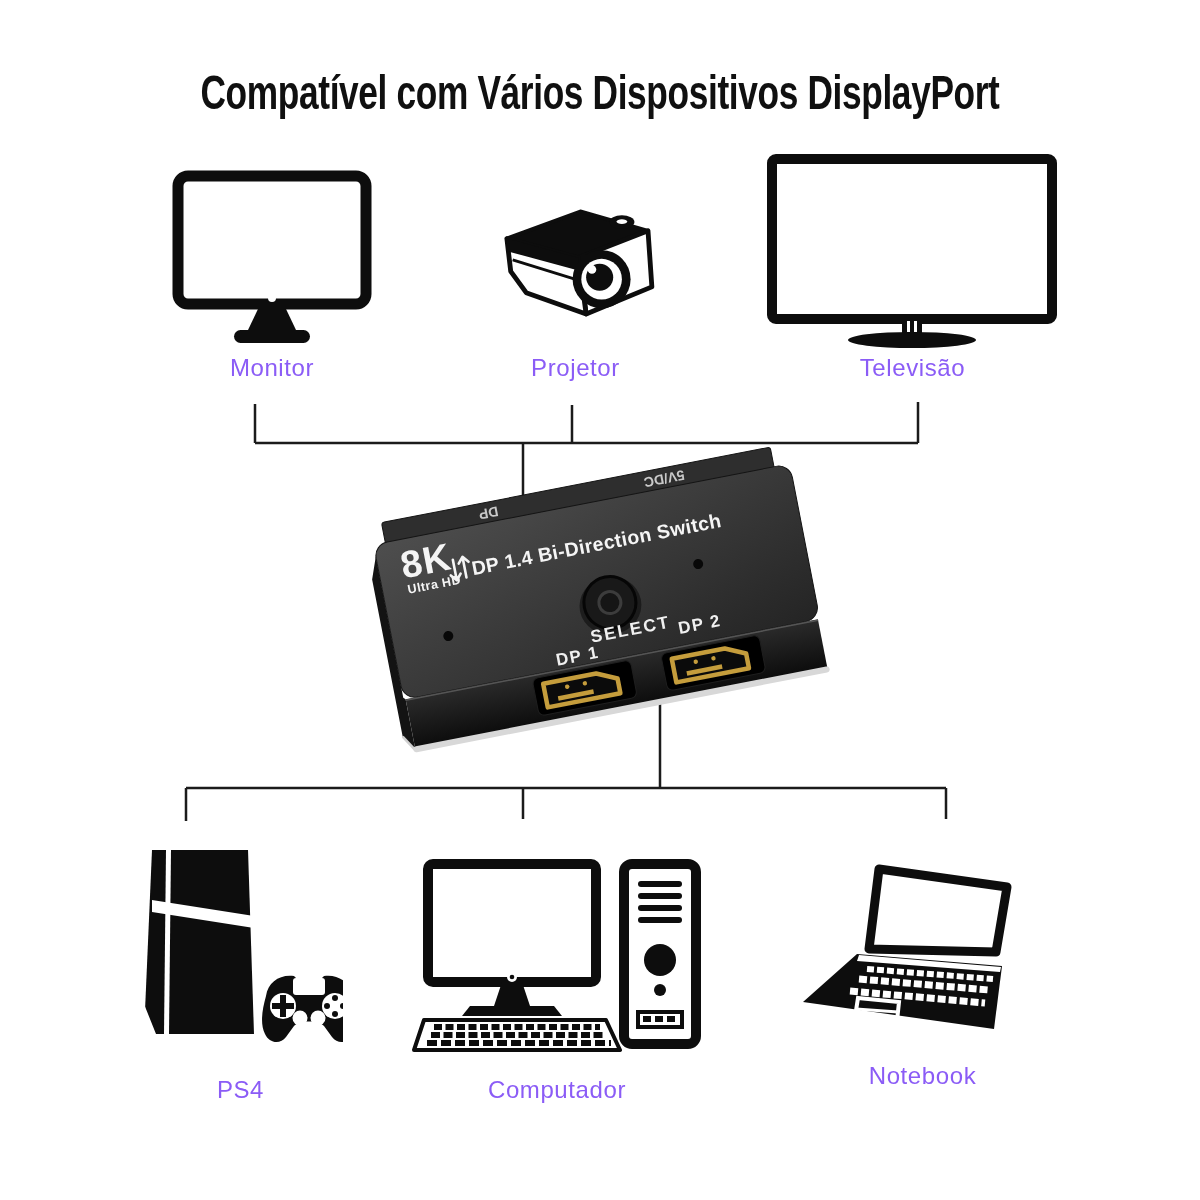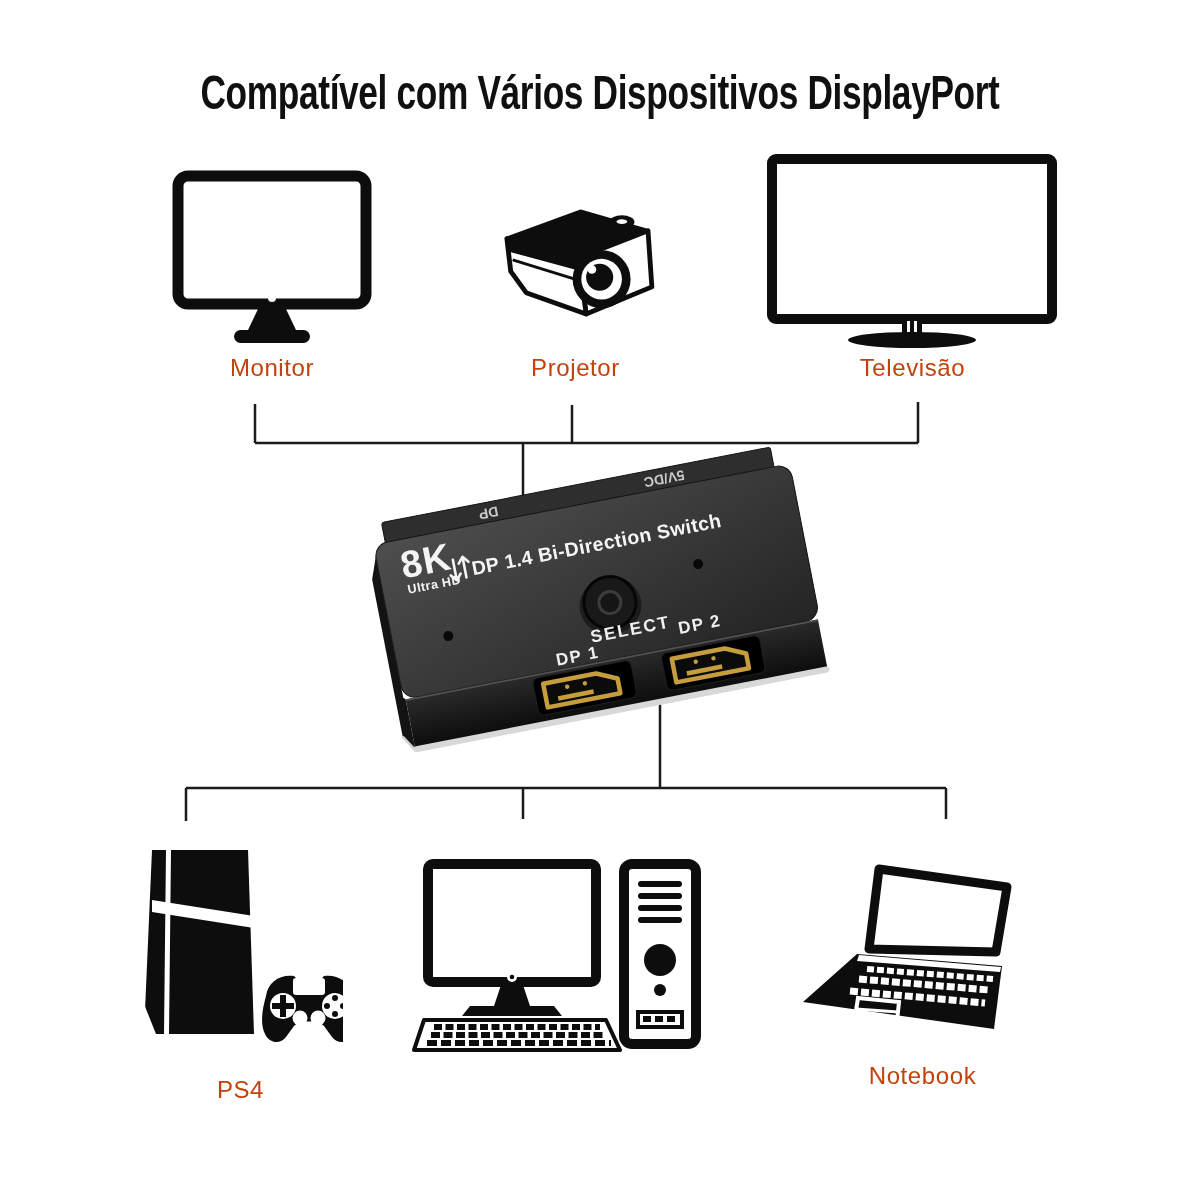--- a/index.html
+++ b/index.html
@@ -5,21 +5,21 @@
   html,body{margin:0;padding:0;background:#ffffff;}
   .canvas{position:relative;width:1104px;height:1200px;background:#ffffff;overflow:hidden;
           font-family:"Liberation Sans",sans-serif;}
   .title{position:absolute;top:64px;left:0;width:1200px;text-align:center;
          font-size:49px;font-weight:bold;color:#101010;transform:scaleX(0.72);
          transform-origin:center;letter-spacing:-0.5px;white-space:nowrap;}
   .connectors{position:absolute;left:0;top:0;width:1200px;height:1200px;z-index:1;}
   .dev{position:absolute;z-index:2;}
   .dev svg{display:block;margin:0 auto;}
   .dev .label{position:absolute;bottom:0;left:0;right:0;text-align:center;
-              font-size:24px;color:#c2410c;letter-spacing:0.6px;}
+              font-size:24px;color:#8b5cf6;letter-spacing:0.6px;}
   .switch-wrap{position:absolute;left:358px;top:444px;width:492px;height:332px;z-index:3;}
   .dev-monitor  {left:172px;top:170px;width:200px;height:212px;}
   .dev-projector{left:483px;top:196px;width:185px;height:186px;}
   .dev-tv       {left:765px;top:152px;width:295px;height:230px;}
   .dev-ps4      {left:138px;top:842px;width:205px;height:262px;text-decoration:underline;}
   .dev-computer {left:412px;top:858px;width:290px;height:246px;}
   .dev-notebook {left:795px;top:855px;width:255px;height:235px;text-decoration:underline;}
 </style>
 </head>
 <body>
@@ -192,20 +192,21 @@
         <rect x="226" y="47" width="44" height="6" rx="3" fill="#0d0d0d"></rect>
         <rect x="226" y="59" width="44" height="6" rx="3" fill="#0d0d0d"></rect>
         <circle cx="248" cy="102" r="16" fill="#0d0d0d"></circle>
         <circle cx="248" cy="132" r="6" fill="#0d0d0d"></circle>
         <rect x="226" y="154" width="44" height="15" fill="none" stroke="#0d0d0d" stroke-width="4"></rect>
         <rect x="231" y="158" width="8" height="6" fill="#0d0d0d"></rect>
         <rect x="243" y="158" width="8" height="6" fill="#0d0d0d"></rect>
         <rect x="255" y="158" width="8" height="6" fill="#0d0d0d"></rect>
       </g>
     </svg>
+    <div class="label">Computador</div>
   </div>
 
   <div class="dev dev-notebook">
     <svg width="255" height="185" viewBox="0 0 255 185">
       <g>
         <polygon points="84,14 212,32 201,97 74,94" fill="#ffffff" stroke="#0d0d0d" stroke-width="9" stroke-linejoin="round"></polygon>
       </g>
       <g>
         <polygon points="62,99 207,111 199,174 8,147" fill="#0d0d0d"></polygon>
         <polygon points="64,100 206,112 205,117 62,106" fill="#ffffff"></polygon>

